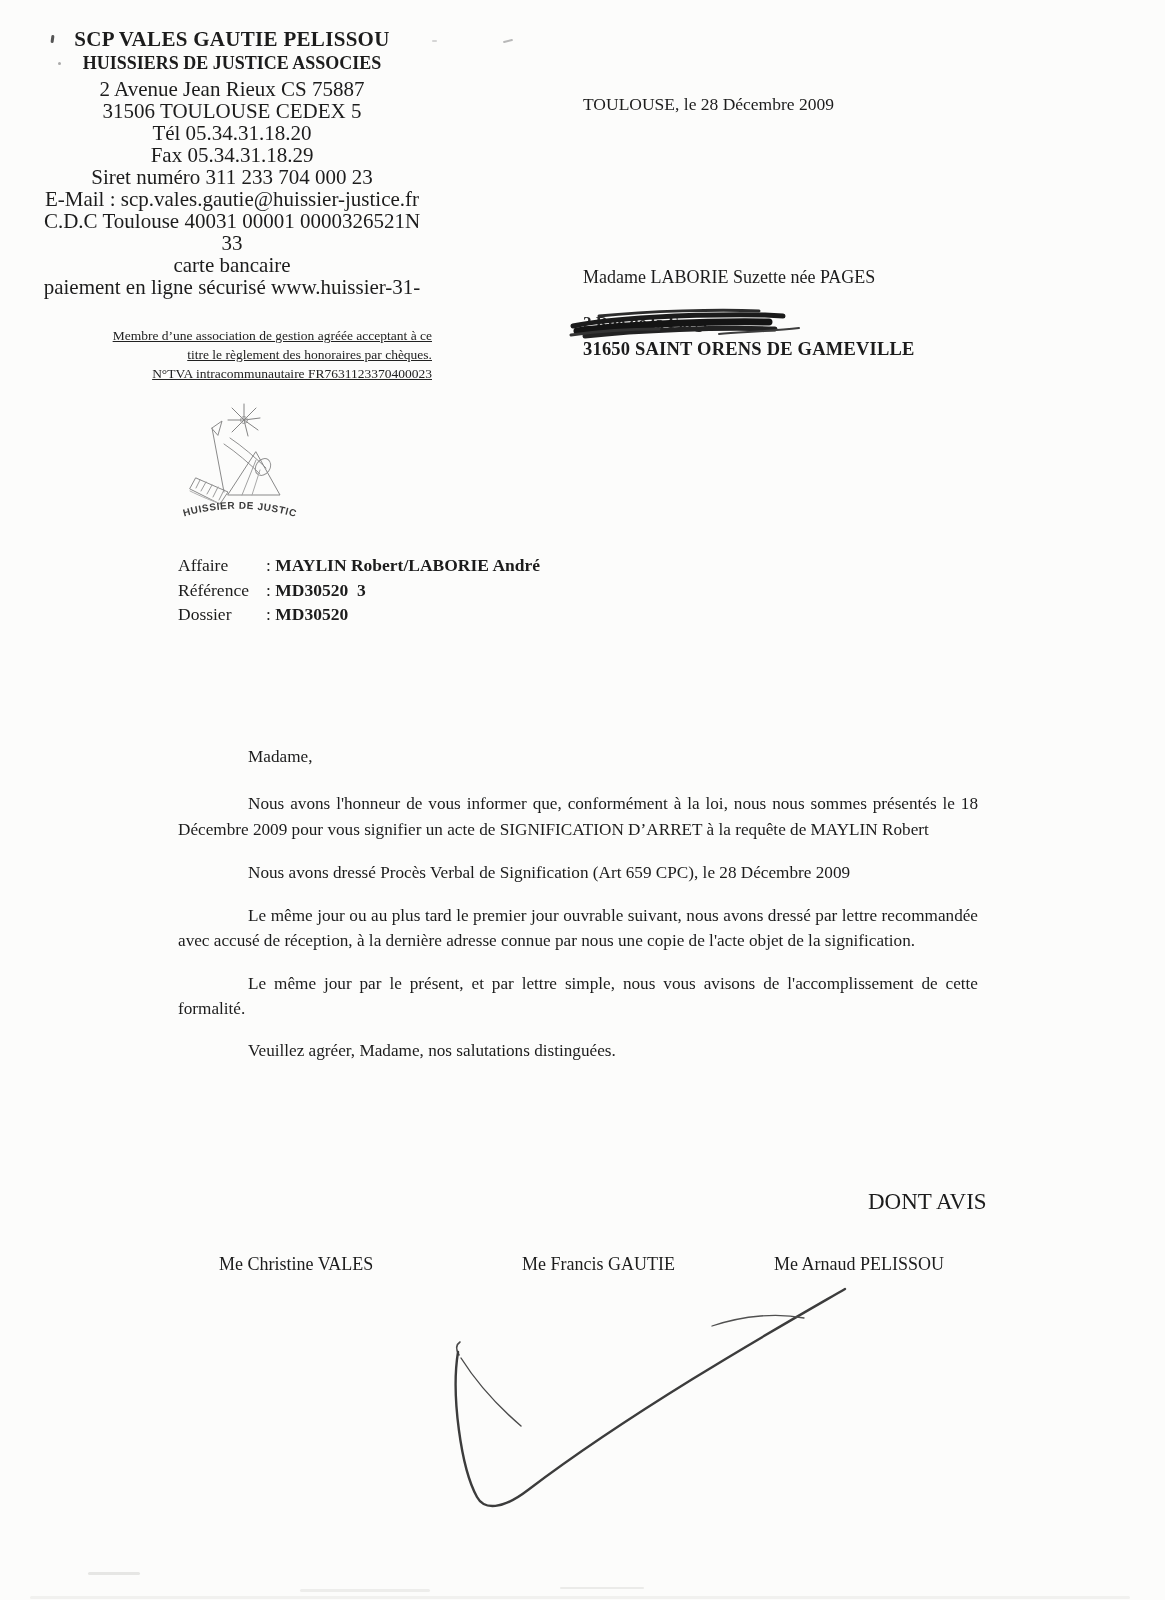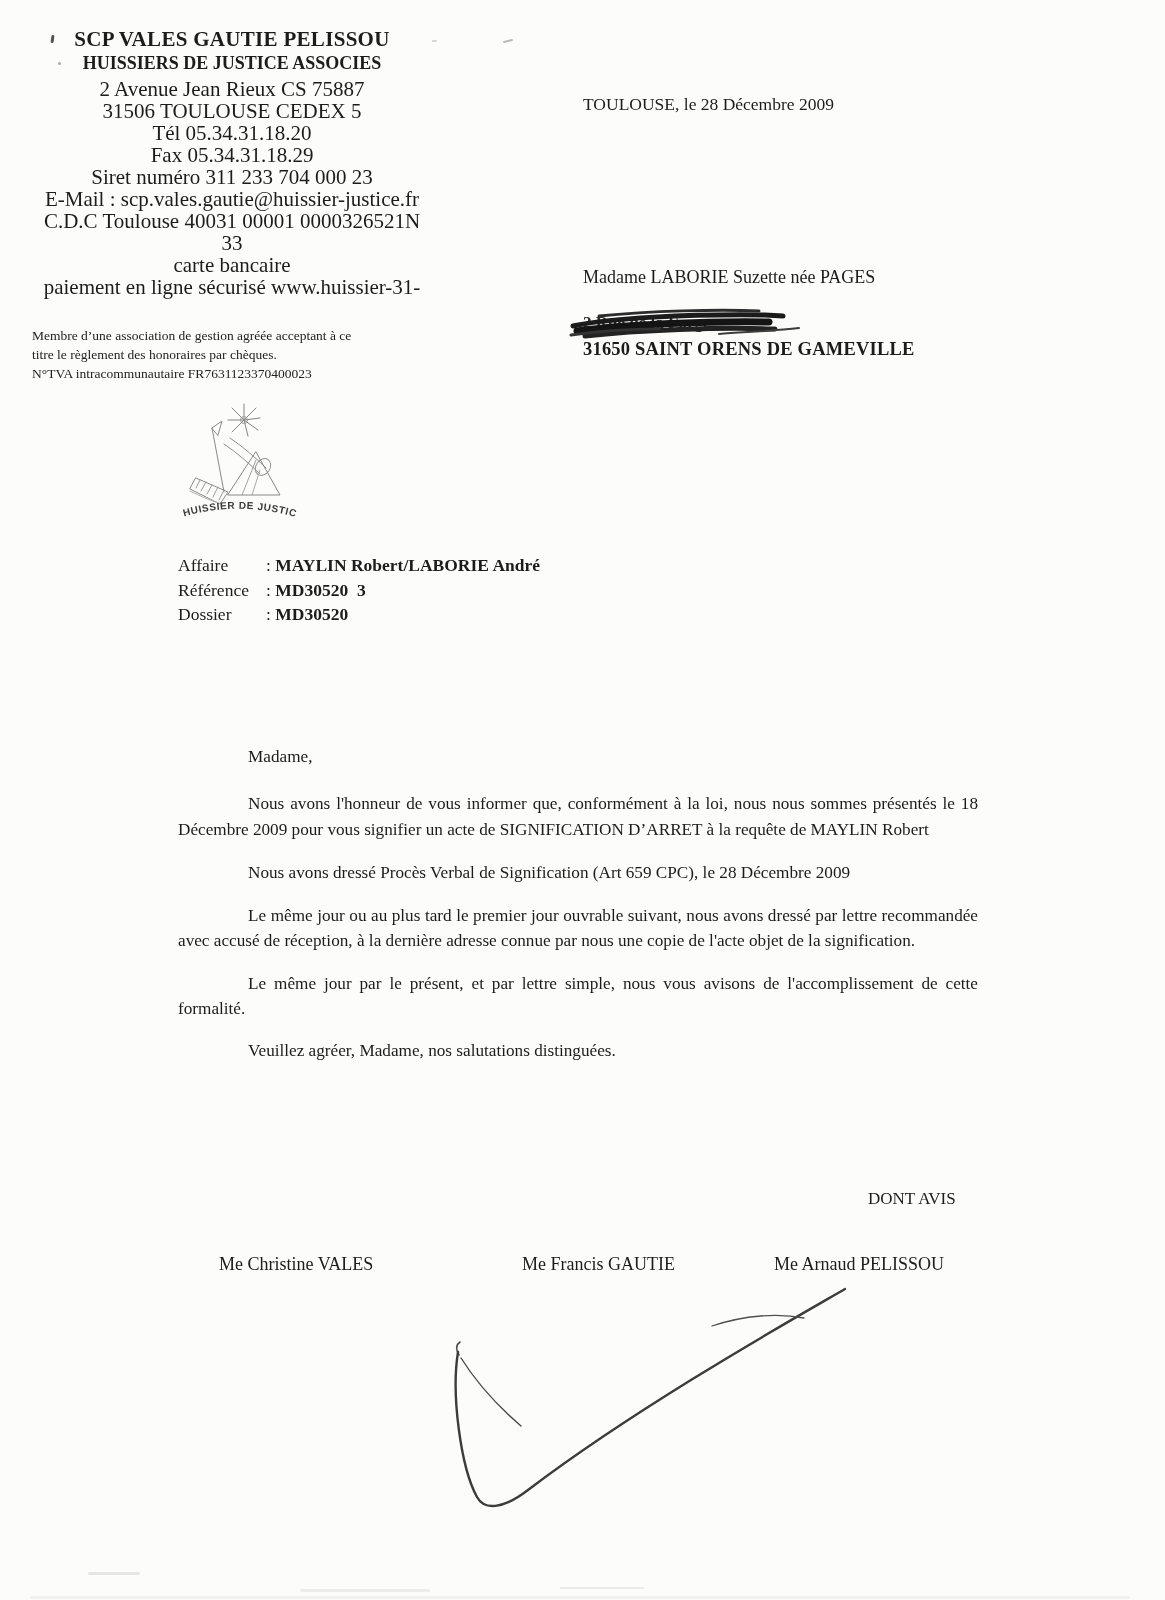--- a/index.html
+++ b/index.html
@@ -4,22 +4,22 @@
 <style>
   html,body{margin:0;padding:0;}
   body{width:1165px;height:1600px;background:#f4f4f2;font-family:"Liberation Serif", serif;}
   .page{position:relative;width:1165px;height:1600px;background:#fcfcfb;color:#1c1c1c;overflow:hidden;}
 
   
   .letterhead{position:absolute;left:32px;top:26px;width:400px;text-align:center;}
   .firm-name{font-size:21px;font-weight:bold;line-height:26px;letter-spacing:.3px;}
   .firm-subtitle{font-size:18px;font-weight:bold;line-height:22px;}
   .addr{margin-top:4px;font-size:21px;line-height:22px;}
-  .membership{position:absolute;left:32px;top:326px;width:400px;text-align:left;
-              font-size:13.5px;line-height:19px;color:#222;}
+  .membership{position:absolute;left:32px;top:326px;width:400px;text-align:right;
+              font-size:13.5px;line-height:19px;color:#222;text-decoration:underline;}
 
   
   .logo{position:absolute;left:170px;top:396px;width:132px;height:132px;}
   .logo svg{width:132px;height:132px;}
 
   
   .city-date{position:absolute;left:583px;top:94px;font-size:17.5px;}
   .recipient{position:absolute;left:583px;top:266px;}
   .recipient-name{font-size:18px;font-weight:normal;line-height:22px;}
   .street-wrap{position:relative;margin-top:25px;width:210px;height:24px;}
@@ -35,21 +35,21 @@
   
   .body-text{position:absolute;left:178px;top:744px;width:800px;font-size:17.2px;
              line-height:25.3px;text-align:justify;}
   .body-text p{margin:0;text-indent:70px;}
   .p-salutation{margin-bottom:22px !important;}
   .p1{margin-bottom:18px !important;}
   .p2{margin-bottom:18px !important;}
   .p3{margin-bottom:17px !important;}
   .p4{margin-bottom:17px !important;}
 
-  .dont-avis{position:absolute;left:868px;top:1189px;font-size:17px;}
+  .dont-avis{position:absolute;left:868px;top:1189px;font-size:23px;}
   .signatory{position:absolute;top:1254px;font-size:18px;font-weight:normal;white-space:nowrap;}
   .sig1{left:219px;} .sig2{left:491px;margin-left:31px;} .sig3{left:758px;margin-left:16px;}
 
   .signature{position:absolute;left:430px;top:1272px;width:430px;height:250px;}
 
   
   .speck{position:absolute;background:#9a9a9a;border-radius:2px;}
   .sp1{left:51px;top:35px;width:3px;height:8px;background:#555;transform:rotate(8deg);}
   .sp2{left:58px;top:62px;width:3px;height:3px;background:#aaa;}
   .sp3{left:503px;top:40px;width:10px;height:2px;background:#b8b8b8;transform:rotate(-14deg);}

